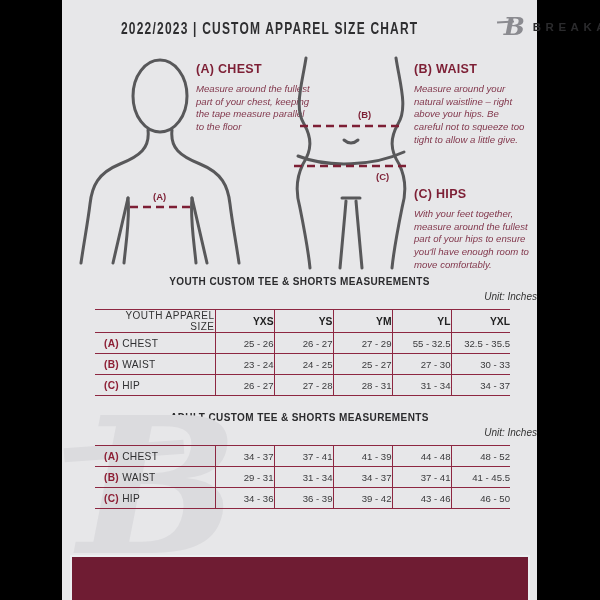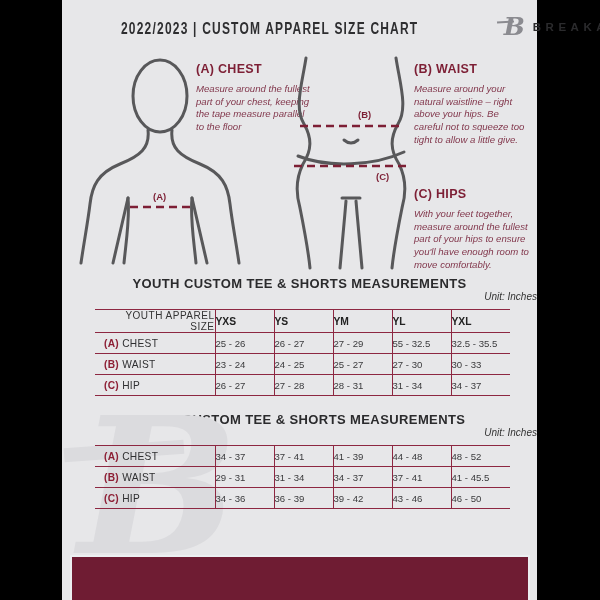--- a/index.html
+++ b/index.html
@@ -25,28 +25,28 @@
   .gb-hips{left:352px;top:163px;width:118px;margin-top:24px;}
 
   .figsvg{position:absolute;}
   .fig1{left:6px;top:56px;}
   .fig2{left:226px;top:56px;}
   .outline{stroke:#58585a;stroke-width:3;fill:none;stroke-linecap:round;}
   .dash{stroke:#7d1f35;stroke-width:2.4;stroke-dasharray:8 5;fill:none;}
   .marker{font-family:"Liberation Sans",sans-serif;font-size:9.5px;font-weight:bold;fill:#7d1f35;}
 
   
-  .sec-title{position:absolute;width:475px;text-align:center;font-weight:bold;font-size:13px;color:#2b2b2d;letter-spacing:.4px;}
+  .sec-title{position:absolute;width:475px;text-align:center;font-weight:bold;font-size:10px;color:#2b2b2d;letter-spacing:.4px;}
   .sec-unit{position:absolute;width:475px;text-align:right;font-style:italic;font-size:10px;color:#333;}
 
   
   table.size{position:absolute;left:33px;width:415px;border-collapse:collapse;table-layout:fixed;z-index:2;}
   table.size col.c0{width:120px;}
   table.size th,table.size td{height:20px;padding:0;border-top:1.5px solid #8d2741;border-bottom:1.5px solid #8d2741;
-      font-size:9.6px;color:#3a3a3c;text-align:left;background:transparent;}
+      font-size:9.6px;color:#3a3a3c;text-align:right;background:transparent;}
   table.size td+td,table.size th+th{border-left:1.5px solid #8d2741;}
   table.size th{font-weight:bold;font-size:10.3px;color:#222;}
   table.size th.lbl{font-weight:normal;font-size:10px;color:#333;text-align:right;padding-left:9px;letter-spacing:.5px;}
   table.size td.lbl{text-align:left;padding-left:9px;font-size:10.2px;color:#2f2f31;letter-spacing:.3px;}
   .pfx{color:#8d1f35;font-weight:bold;}
 
   
   .wm{position:absolute;left:16px;top:392px;z-index:1;pointer-events:none;}
   .wm .glyph{font-family:"DejaVu Serif",serif;font-style:italic;font-weight:bold;font-size:190px;line-height:190px;color:#dbdbde;}
   .wm .bar{position:absolute;left:-14px;top:52px;width:120px;height:14px;background:#dbdbde;transform:rotate(-4deg);}

